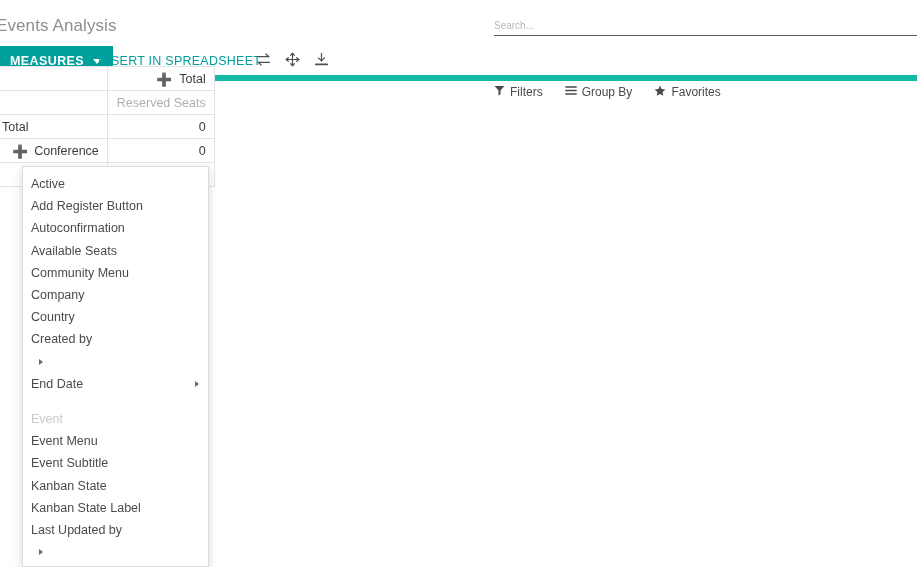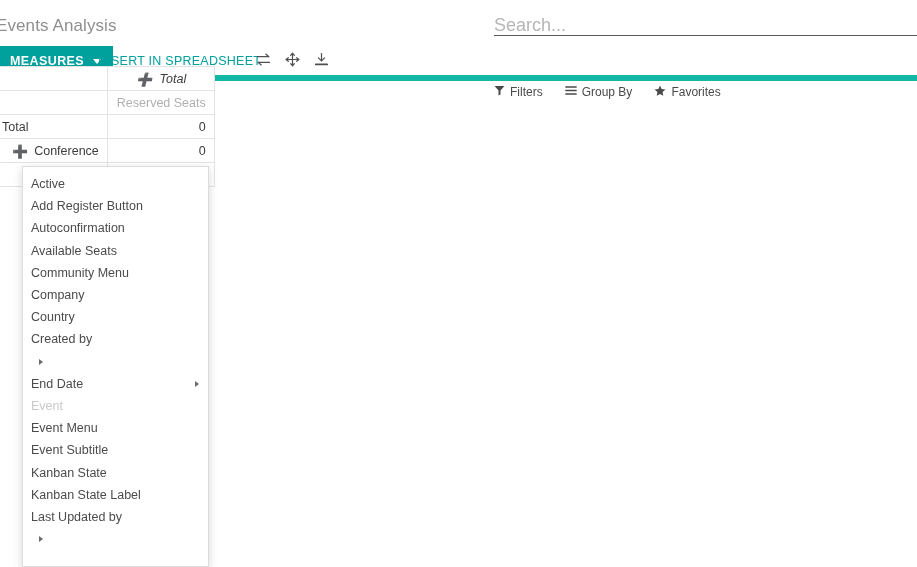--- a/index.html
+++ b/index.html
@@ -51,21 +51,21 @@
     border-bottom: 1px solid #5a5a5a;
     box-sizing: border-box;
   }
   .search-input {
     border: 0;
     outline: 0;
     background: transparent;
     width: 100%;
     height: 20px;
     font-family: "Liberation Sans", sans-serif;
-    font-size: 18px;
+    font-size: 10px;
     color: #000000;
     padding: 0;
     line-height: 20px;
   }
   .search-input::placeholder { color: #b6b6b6; }
 
   
   .toolbar-row {
     position: absolute;
     left: 0;
@@ -176,26 +176,25 @@
     border: 1px solid #e3e3e6;
     padding: 0;
     font-weight: normal;
     height: 24px;
     box-sizing: border-box;
     background: #ffffff;
   }
   .col-head-blank { width: 104px; border-left: 0 !important; }
   .col-total-head {
     width: 94px;
-    text-align: center;
+    text-align: right;
     padding: 0 8px 0 9px !important;
     color: #3c3c3c;
     cursor: pointer;
     white-space: nowrap;
-    font-style: italic;
   }
   .plus-glyph {
     display: inline-block;
     color: #3c3c3c;
     font-size: 13px;
     line-height: 1;
     margin-right: 7px;
     position: relative;
     top: 1px;
   }
@@ -243,21 +242,21 @@
     display: flex;
     align-items: center;
     height: 22.2px;
     padding: 0 9px 0 8px;
     font-size: 12.5px;
     color: #4b4b4b;
     cursor: pointer;
     white-space: nowrap;
     box-sizing: border-box;
   }
-  .dd-item.disabled { color: #c9c9c9; cursor: default; }
+  .dd-item.disabled { color: #c9c9c9; cursor: default; margin-top: 13px; }
   .dd-label { flex: 1 1 auto; }
   .caret-right {
     width: 0; height: 0;
     border-top: 3.5px solid transparent;
     border-bottom: 3.5px solid transparent;
     border-left: 4.5px solid #6b6b6b;
     flex: 0 0 auto;
     margin-left: 8px;
   }
   .caret-spacer { width: 4.5px; flex: 0 0 auto; margin-left: 8px; }

